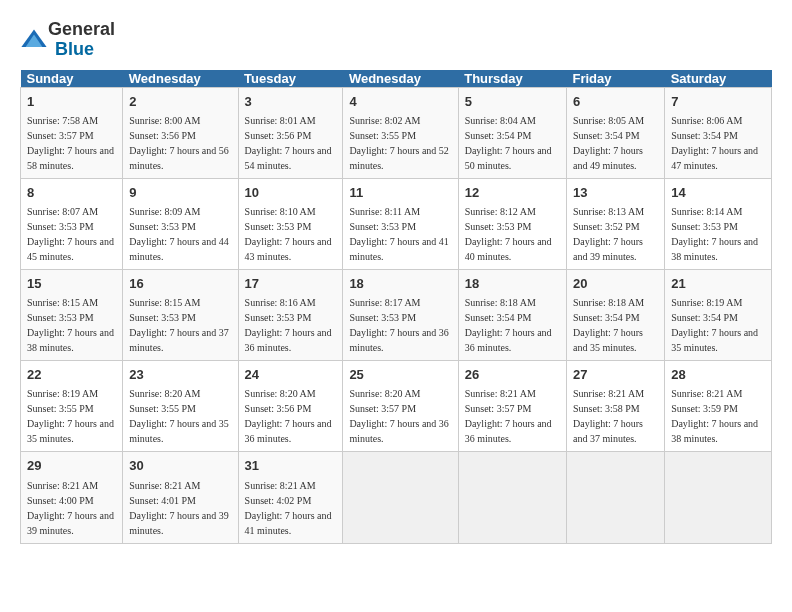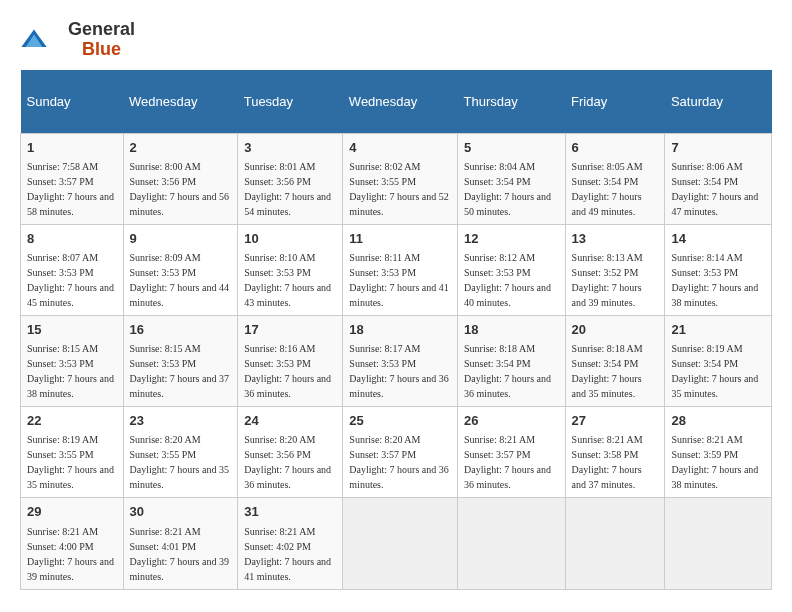--- a/index.html
+++ b/index.html
@@ -12,30 +12,29 @@
     }
     .header {
       display: flex;
       justify-content: space-between;
       align-items: flex-start;
       margin-bottom: 10px;
     }
     .logo {
       display: flex;
       align-items: center;
-      gap: 20px;
-      text-align: center;
+      gap: 0;
     }
     .logo-text {
       font-size: 18px;
       font-weight: bold;
       line-height: 1.1;
     }
     .logo-text span.general { color: #333; }
-    .logo-text span.blue { color: #c2410c; }
+    .logo-text span.blue { color: #0369a1; margin-left: 7px; }
     .logo-icon {
       width: 28px;
       height: 28px;
     }
     .title-block {
       text-align: right;
     }
     .month-title {
       font-size: 32px;
       color: #333;
@@ -46,24 +45,24 @@
       color: #555;
     }
     table {
       width: 100%;
       border-collapse: collapse;
       font-size: 11px;
     }
     thead tr th {
       background-color: #2e6da4;
       color: #fff;
-      padding: 24px 6px;
+      padding: 1px 6px;
       text-align: left;
       font-size: 13px;
-      font-weight: normal;
+      font-weight: bold;
     }
     tbody tr td {
       border: 1px solid #ccc;
       vertical-align: top;
       padding: 5px 6px;
       min-height: 80px;
       height: 90px;
       background: #fff;
       color: #333;
       line-height: 1.4;

